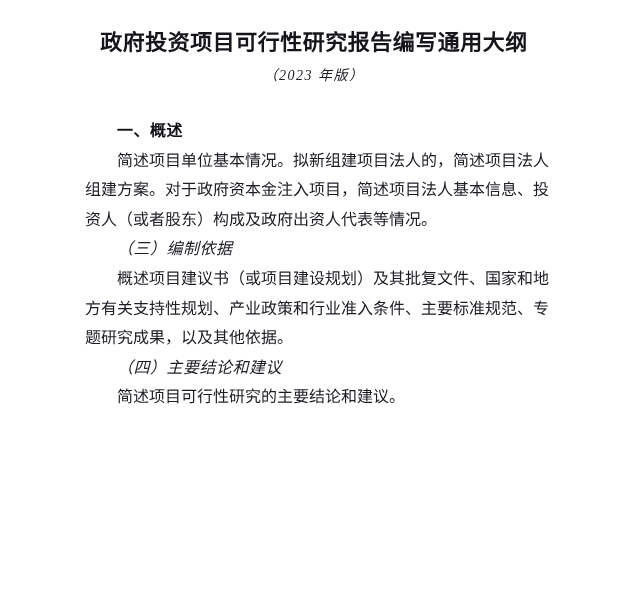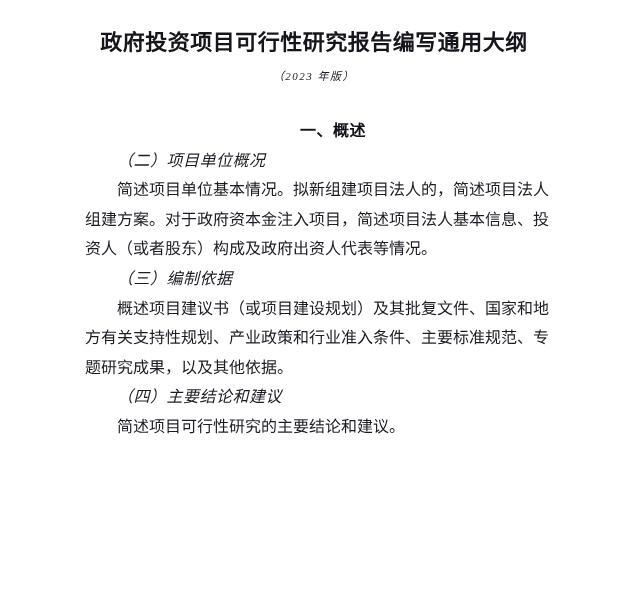--- a/index.html
+++ b/index.html
@@ -27,21 +27,21 @@
     font-size: 22px;
     line-height: 34px;
     font-weight: bold;
     letter-spacing: 0.5px;
     color: #15151c;
     font-family: Liberation Sans, sans-serif;
   }
   .doc-subtitle {
     margin-top: 4px;
     text-align: center;
-    font-size: 11px;
+    font-size: 14px;
     line-height: 24px;
     font-style: italic;
     letter-spacing: 1.5px;
     color: #1c1c24;
   }
   .doc-body {
     margin: 28px 0 0 85px;
     width: 464px;
     font-size: 16px;
     line-height: 29.6px;
@@ -54,36 +54,34 @@
   .doc-body p.p {
     text-align: justify;
     line-break: strict;
     color: #1c1c24;
   }
   .doc-body p.h1 {
     font-family: "Liberation Sans", "DejaVu Sans", sans-serif;
     font-weight: bold;
     letter-spacing: 0.5px;
     color: #111118;
-    text-align: center;
   }
   .doc-body p.h2 {
     font-style: italic;
     letter-spacing: 0.5px;
     color: #1c1c24;
   }
 </style>
 </head>
 <body>
 
 <div class="page">
   <h1 class="doc-title">政府投资项目可行性研究报告编写通用大纲</h1>
   <div class="doc-subtitle">（2023 年版）</div>
   <main class="doc-body">
       <p class="h1">一、概述</p>
-      <p class="h2">（二）项目单位概况</p>
       <p class="p">简述项目单位基本情况。拟新组建项目法人的，简述项目法人组建方案。对于政府资本金注入项目，简述项目法人基本信息、投资人（或者股东）构成及政府出资人代表等情况。</p>
       <p class="h2">（三）编制依据</p>
       <p class="p">概述项目建议书（或项目建设规划）及其批复文件、国家和地方有关支持性规划、产业政策和行业准入条件、主要标准规范、专题研究成果，以及其他依据。</p>
       <p class="h2">（四）主要结论和建议</p>
       <p class="p">简述项目可行性研究的主要结论和建议。</p>
     </main>
 </div>
 
 </body></html>

